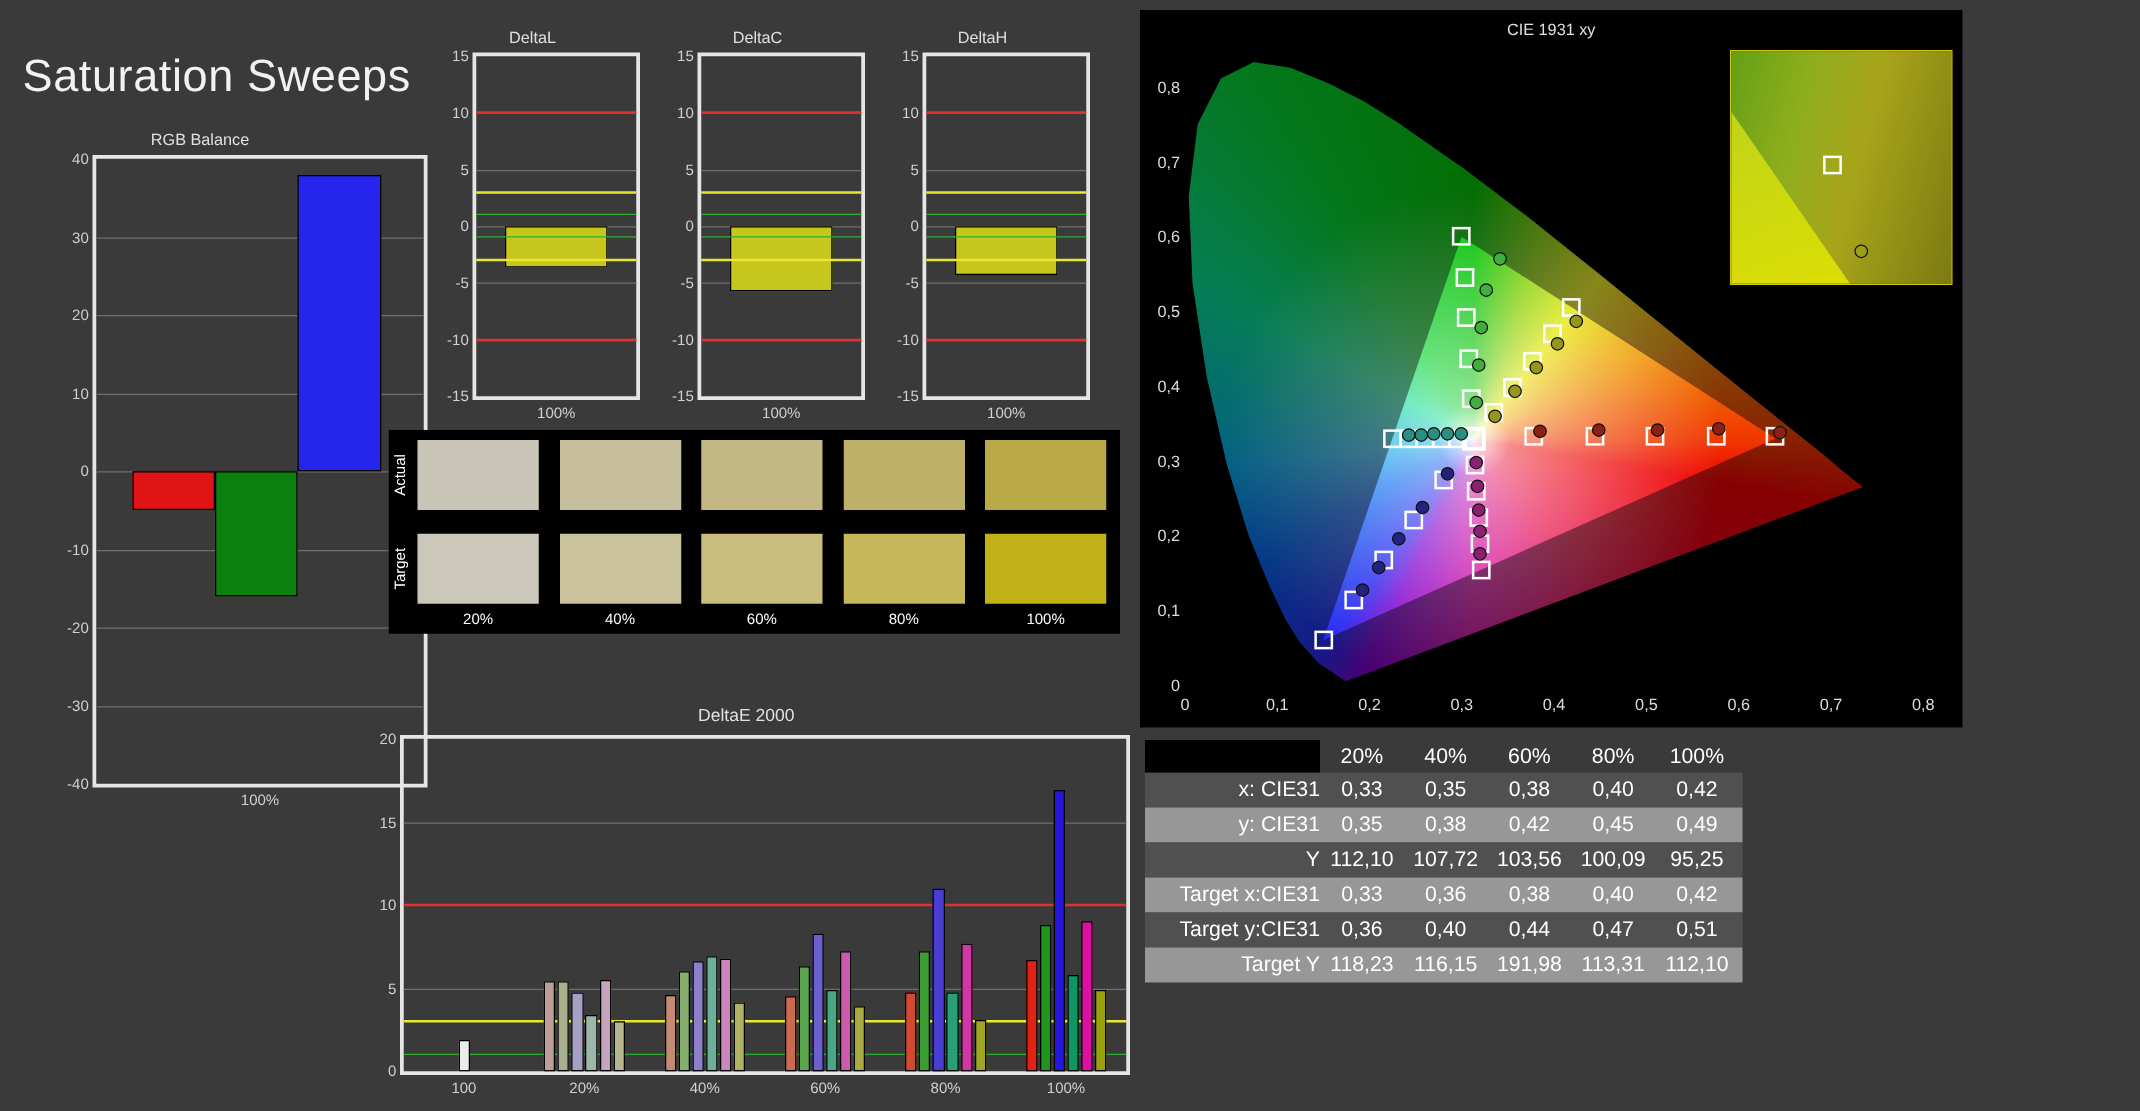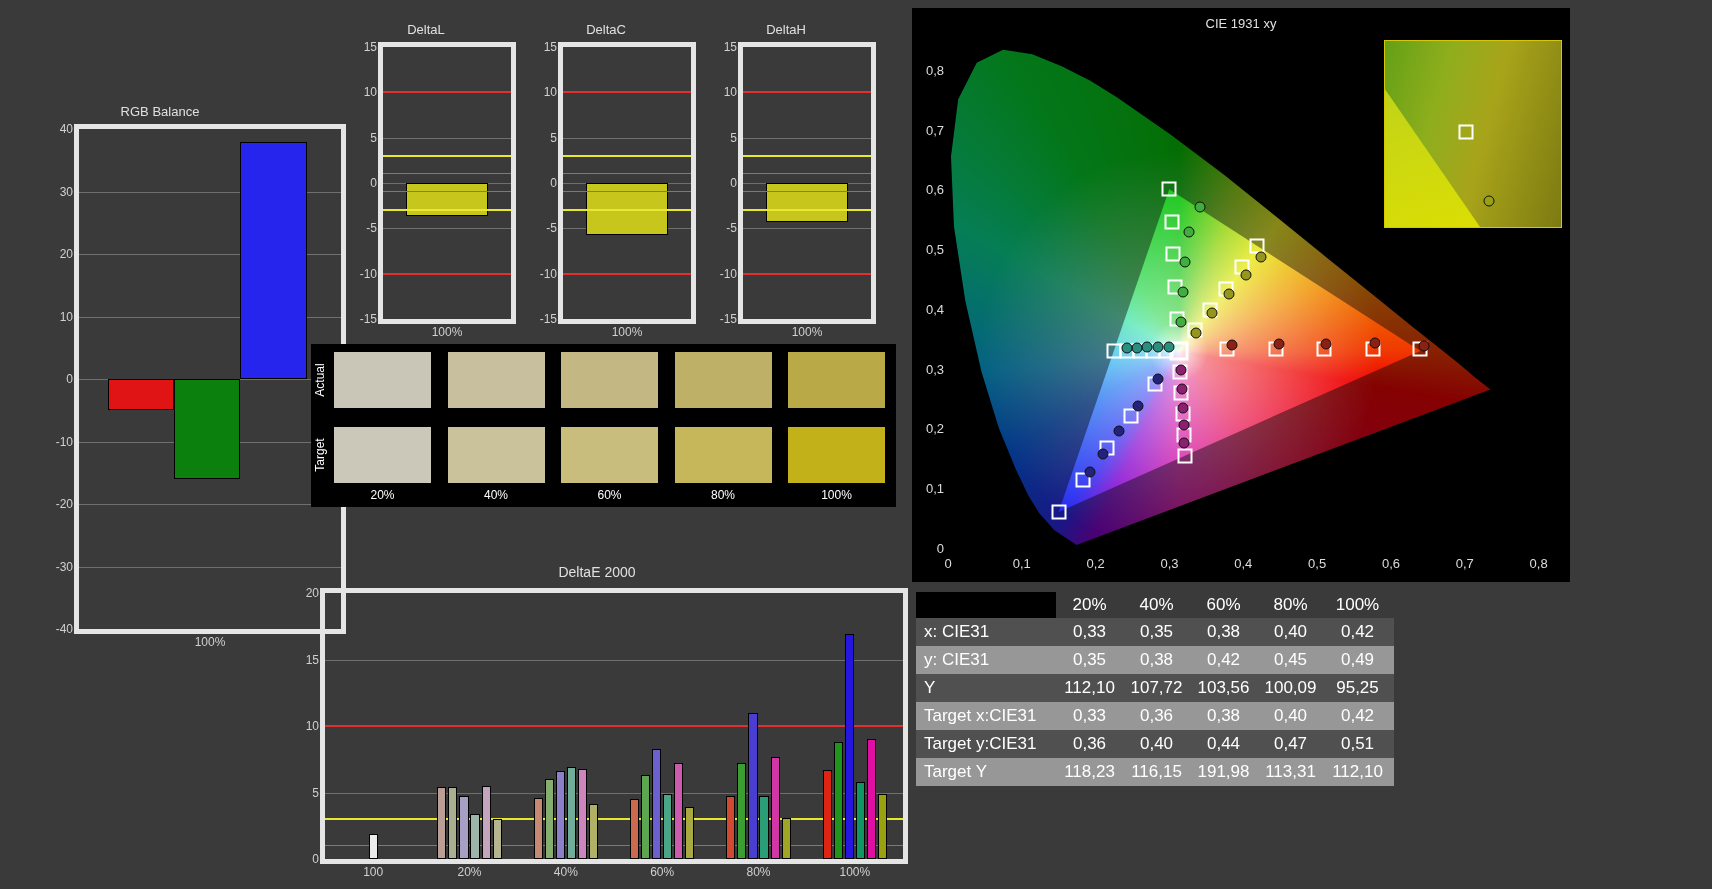--- a/index.html
+++ b/index.html
@@ -1,21 +1,21 @@
 <!DOCTYPE html>
 <html><head>
 <meta charset="utf-8">
 <style>
   html,body{margin:0;padding:0;background:#222;}
   #app{position:relative;width:1712px;height:889px;background:#3a3a3a;overflow:hidden;
        font-family:"Liberation Sans",sans-serif;color:#eee;}
   .panel{position:absolute;}
   .page-title{position:absolute;left:18px;top:16px;font-size:36px;color:#f2f2f2;font-weight:normal;letter-spacing:.5px;}
   .chart-title{position:absolute;top:0;left:0;width:100%;text-align:center;font-size:13px;color:#e0e0e0;}
-  .plot{position:absolute;border:5px solid #e5e5e5;}
+  .plot{position:absolute;border:3px solid #e5e5e5;}
   .gridline{position:absolute;left:0;right:0;height:1px;background:#6f6f6f;}
   .limitline{position:absolute;left:0;right:0;}
   .bar{position:absolute;border:1px solid #000;box-sizing:border-box;}
   .ylab{position:absolute;left:-38px;width:32px;text-align:right;transform:translateY(-50%);color:#d0d0d0;font-size:12px;white-space:nowrap;}
   .xlab{position:absolute;transform:translateX(-50%);color:#d0d0d0;font-size:12px;white-space:nowrap;}
   
   .rgb-panel{left:8px;top:104px;width:304px;height:566px;}
   .rgb-plot{left:34px;top:20px;width:262px;height:500px;margin-left:32px;}
   
   .reading-panel{left:12px;top:634px;}
@@ -56,28 +56,29 @@
     clip-path:polygon(0 26%,54% 100%,0 100%);}
   .inset-square{position:absolute;left:46%;top:49%;width:11px;height:11px;border:2px solid #fff;transform:translate(-50%,-50%);}
   .inset-dot{position:absolute;left:59%;top:86%;width:9px;height:9px;border-radius:50%;border:1px solid #101010;background:#9aa012;transform:translate(-50%,-50%);}
   
   .table-panel{left:916px;top:592px;width:478px;}
   .trow{display:grid;grid-template-columns:140px repeat(5,67px);height:28px;align-items:center;}
   .trow.thead{height:26px;}
   .trow:not(.thead){background:#505050;}
   .trow.alt{background:#979797;}
   .tc{font-size:17px;color:#fff;text-align:center;white-space:nowrap;}
-  .tc.lab{text-align:left;padding-left:8px;}
+  .tc.lab{text-align:right;padding-left:8px;}
   .thead .labelcell{background:#000;height:100%;}
 </style>
 </head>
 <body>
 
 <div id="app">
 
+  <h1 class="page-title">Saturation Sweeps</h1>
 
   <section class="panel rgb-panel">
     <div class="chart-title">RGB Balance</div>
     <div class="plot rgb-plot">
         <div class="gridline" style="top: 87.5%;"></div>
         <div class="gridline" style="top: 75%;"></div>
         <div class="gridline" style="top: 62.5%;"></div>
         <div class="gridline" style="top: 50%;"></div>
         <div class="gridline" style="top: 37.5%;"></div>
         <div class="gridline" style="top: 25%;"></div>

